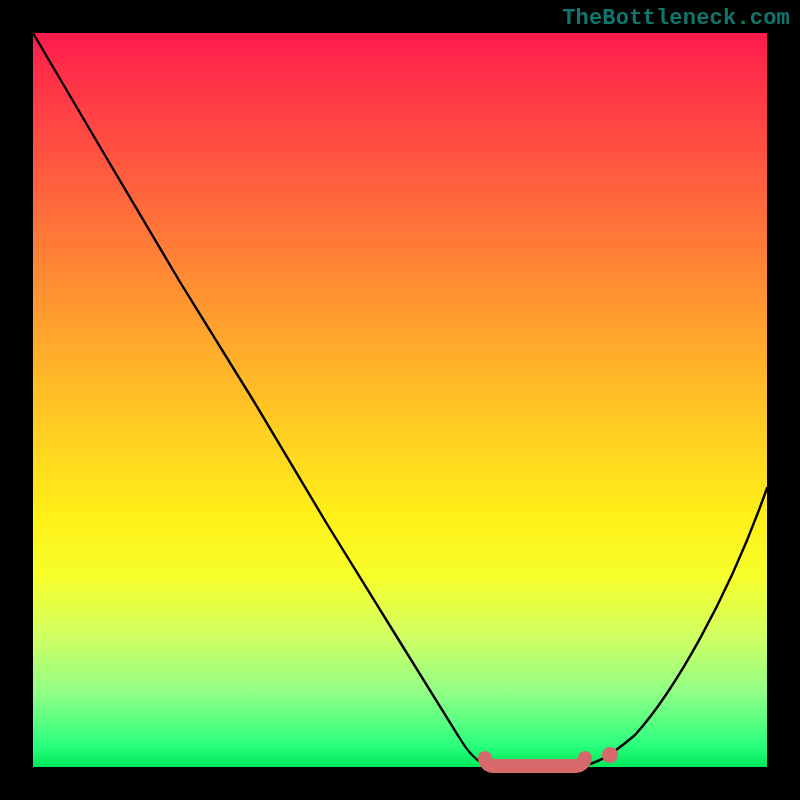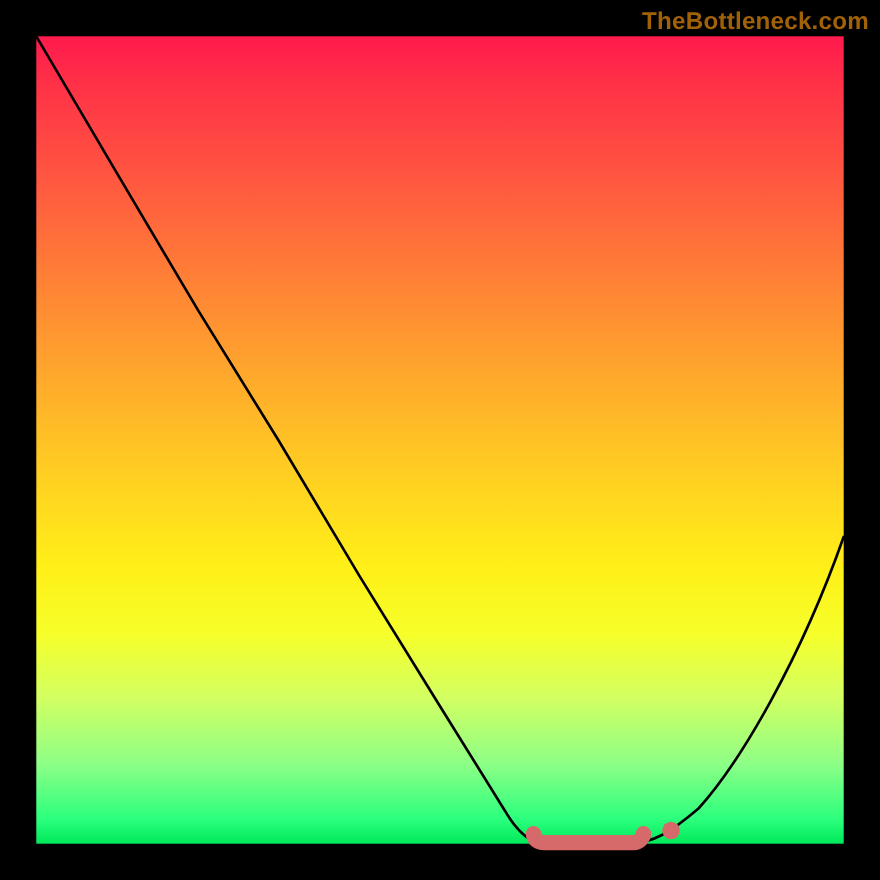--- a/index.html
+++ b/index.html
@@ -37,24 +37,24 @@
       #d2ff62 82%,
       #8eff86 90%,
       #2bff7d 97%,
       #00e85a 100%
     );
   }
   .watermark {
     position: absolute;
     top: 6px;
     right: 10px;
-    font-family: Liberation Sans, sans-serif;
+    font-family: Liberation Mono, monospace;
     font-size: 22px;
     font-weight: bold;
-    color: #a16207;
+    color: #0f766e;
     letter-spacing: 0.2px;
     user-select: none;
   }
   svg.curve {
     position: absolute;
     left: 33px;
     top: 33px;
     width: 734px;
     height: 734px;
     overflow: visible;

